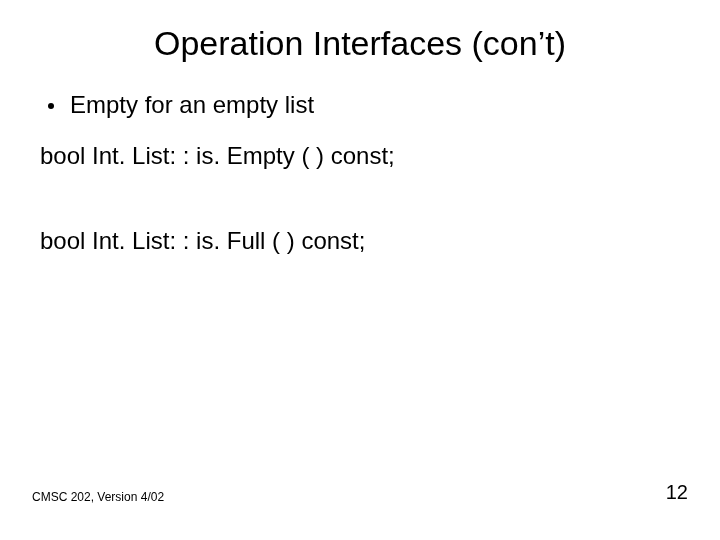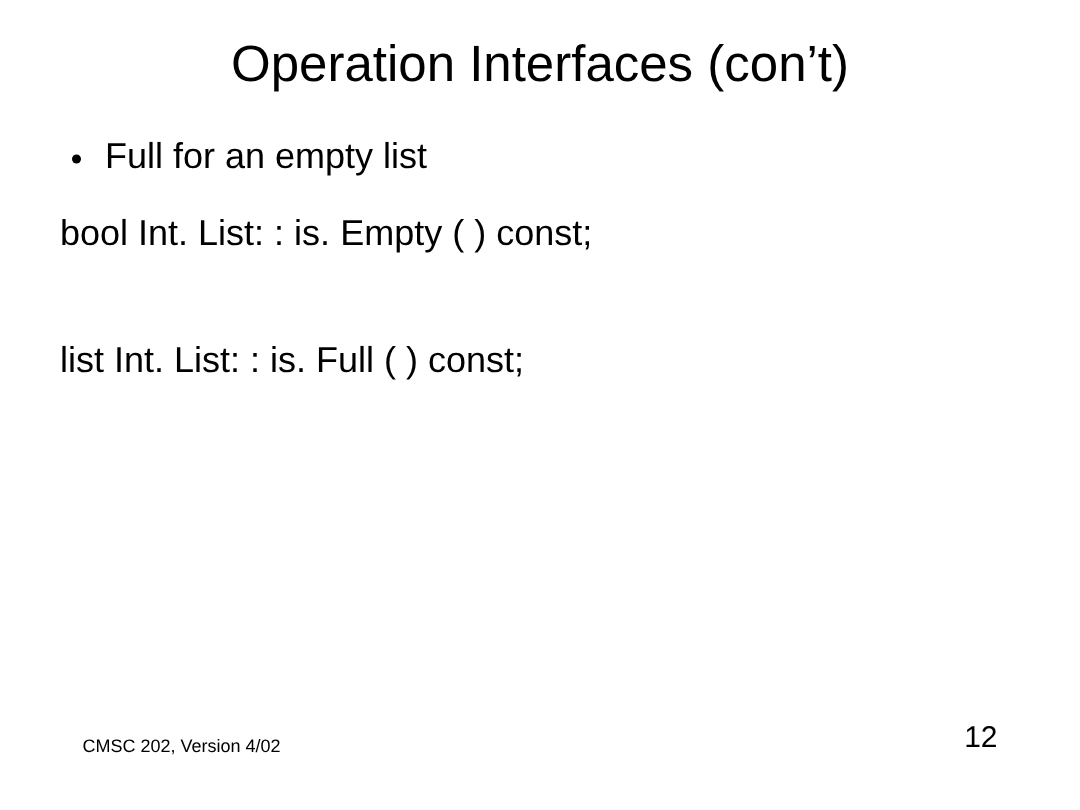--- a/index.html
+++ b/index.html
@@ -4,44 +4,44 @@
 <style>
   * { margin: 0; padding: 0; box-sizing: border-box; }
   html, body { width: 720px; height: 540px; background: #fff; font-family: Arial, Helvetica, sans-serif; color: #000; }
   .slide { width: 720px; height: 532px; position: relative; padding: 20px 40px 0 40px; }
   .title { font-size: 34px; text-align: center; margin-top: 4px; margin-bottom: 28px; font-weight: normal; }
   .content { font-size: 24px; line-height: 1.2; }
   .bullet-row { display: flex; align-items: flex-start; margin-bottom: 22px; margin-left: 8px; }
   .bullet-dot { width: 6px; height: 6px; background: #000; border-radius: 50%; margin-top: 12px; margin-right: 16px; flex-shrink: 0; }
   .code-line { margin-bottom: 40px; margin-left: 0; }
   .spacer { height: 16px; }
-  .footer { position: absolute; bottom: 28px; left: 0; width: 100%; padding: 0 55px; display: flex; justify-content: space-between; align-items: flex-end; }
+  .footer { position: absolute; bottom: 28px; left: 0; width: 100%; padding: 0 32px; display: flex; justify-content: space-between; align-items: flex-end; }
   .footer-left { font-size: 12px; }
   .footer-right { font-size: 20px; }
 </style>
 </head>
 <body>
 
 <div class="slide">
 
   <h1 class="title">Operation Interfaces (con’t)</h1>
 
   <div class="content">
 
     <div class="bullet-row">
       <span class="bullet-dot"></span>
-      <span>Full for an empty list</span>
+      <span>Empty for an empty list</span>
     </div>
 
     <div class="code-line">bool Int. List: : is. Empty ( ) const;</div>
 
     <div class="spacer"></div>
 
 
-    <div class="code-line">list Int. List: : is. Full ( ) const;</div>
+    <div class="code-line">bool Int. List: : is. Full ( ) const;</div>
 
   </div>
 
   <div class="footer">
     <span class="footer-left">CMSC 202, Version 4/02</span>
     <span class="footer-right">12</span>
   </div>
 
 </div>
 

